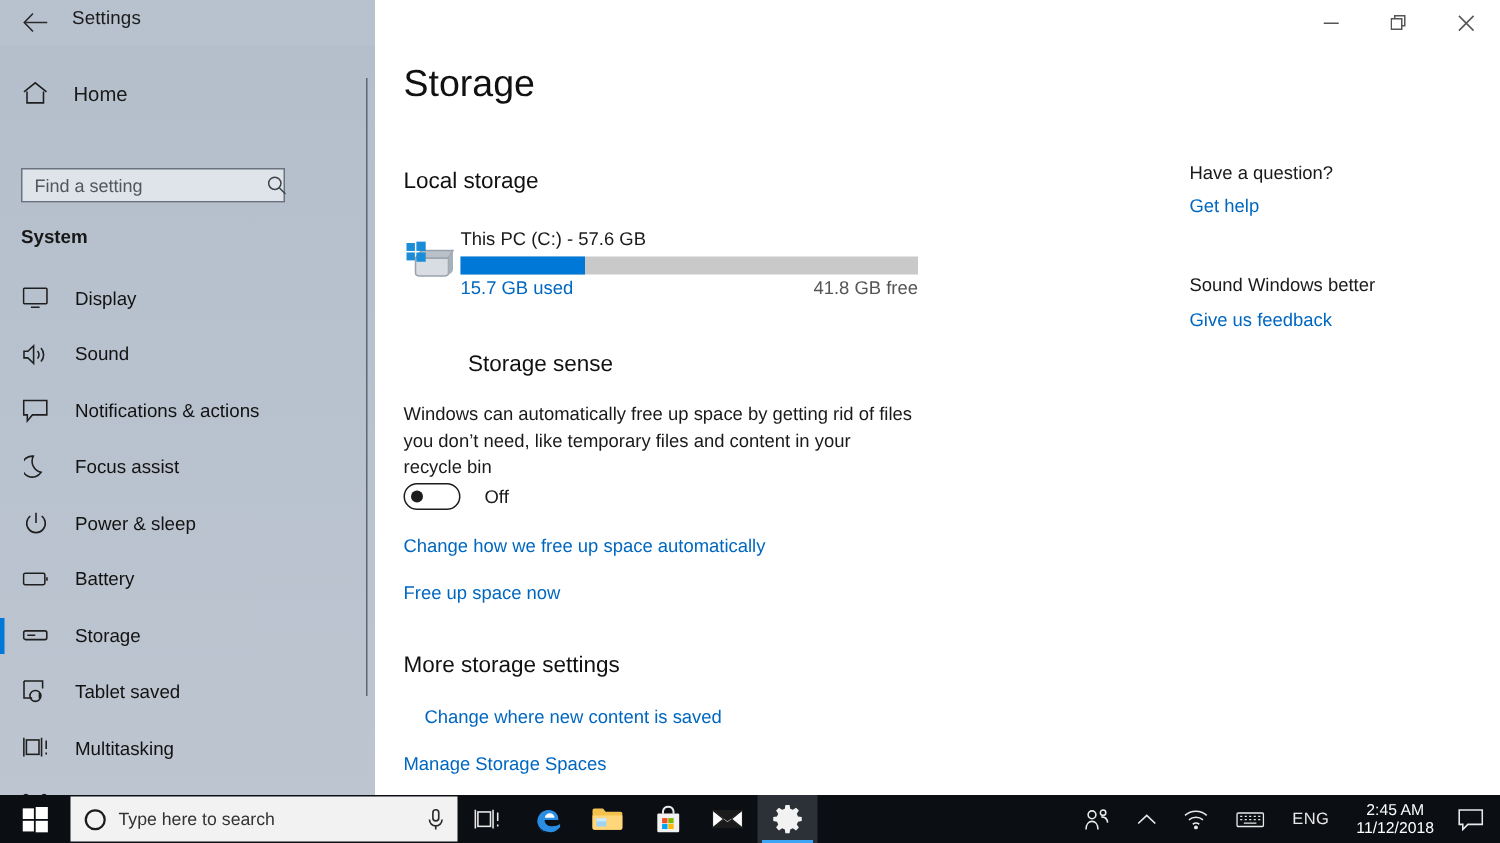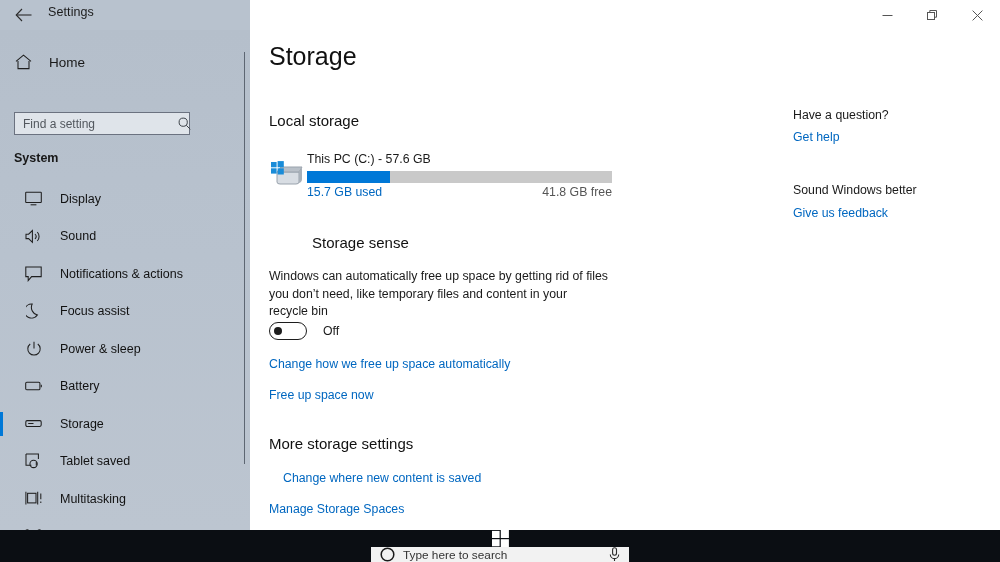--- a/index.html
+++ b/index.html
@@ -63,21 +63,21 @@
   .search-input::placeholder { color:#52575e; opacity:1; }
   .search-ico { width:24px; display:flex; align-items:center; justify-content:center; color:#3d434a; }
 
   .sb-group-title {
     position:absolute; left:14px; top:121px;
     font-size:12.5px; font-weight:bold; color:#171717;
   }
   .nav-list { position:absolute; left:0; top:150px; width:250px; }
   .nav-item {
     position:relative; height:37.5px; display:flex; align-items:center;
-    padding-left:24px; gap:17px;
+    padding-left:14px; gap:17px;
   }
   .nav-item .ico {
     width:19px; height:19px; display:flex; align-items:center; justify-content:center;
     color:#1f1f1f; flex:0 0 19px;
   }
   .nav-item .txt { font-size:12.5px; color:#121212; }
   .nav-item.selected::before {
     content:""; position:absolute; left:0; top:7px; width:3px; height:24px;
     background:#0078d7;
   }
@@ -127,21 +127,21 @@
   
   .help-col { position:absolute; left:543px; top:0; width:200px; }
   .help-h { position:absolute; left:0; top:78px; font-size:12.3px; color:#1a1a1a; }
   .help-link { position:absolute; left:0; top:100px; }
   .fb-h { position:absolute; left:0; top:153px; font-size:12.3px; color:#1a1a1a; }
   .fb-link { position:absolute; left:0; top:176px; }
 
   
   .taskbar {
     position:absolute; left:0; bottom:0; width:1000px; height:32px;
-    background:#0b0e13; display:flex; align-items:center;flex-direction:column;
+    background:#0b0e13; display:flex; align-items:center;
   }
   .tb-start {
     width:47px; height:32px; display:flex; align-items:center; justify-content:center;
   }
   .tb-search {
     width:258px; height:30px; background:#f2f2f2; display:flex; align-items:center;
     margin-left:0px;
   }
   .tb-search .cort { width:32px; display:flex; align-items:center; justify-content:center; }
   .tb-search .ph { flex:1; font-size:11.8px; color:#333; }

